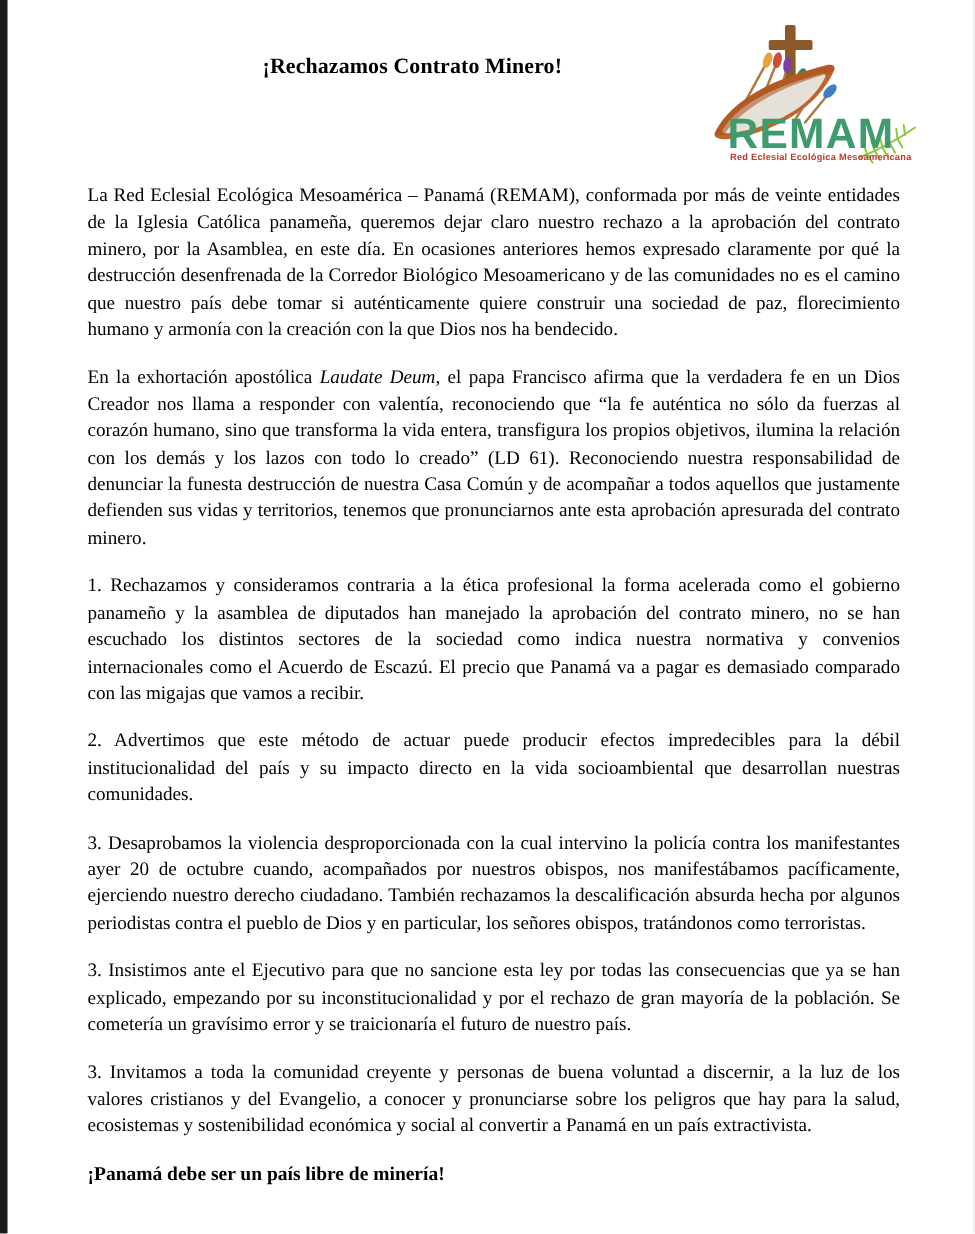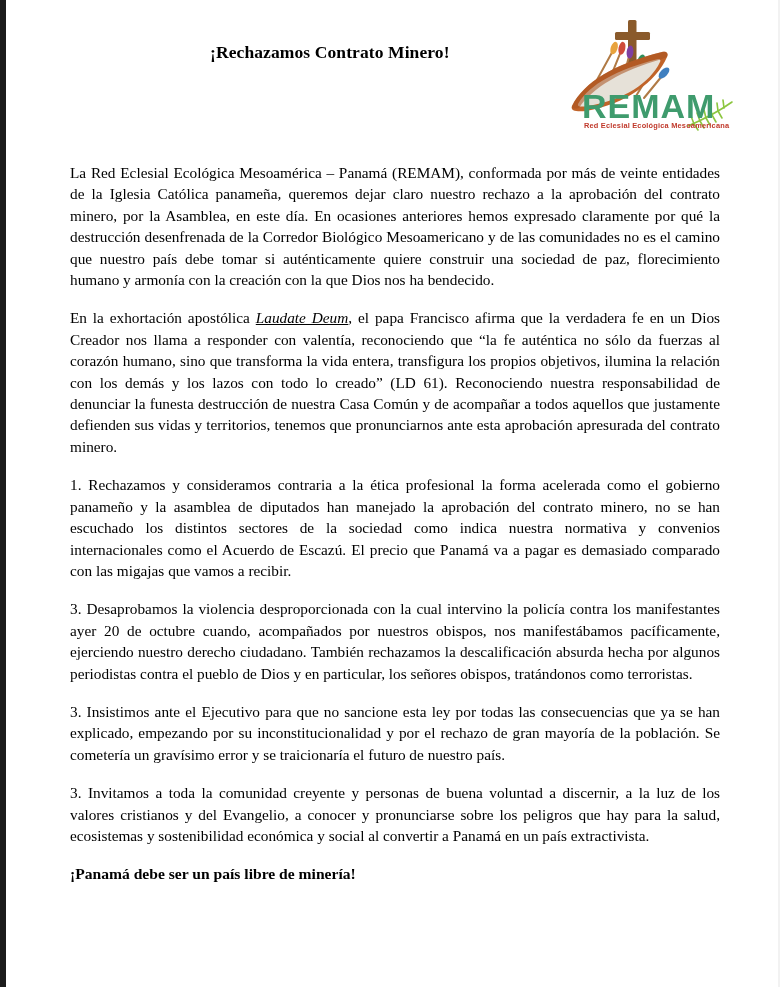--- a/index.html
+++ b/index.html
@@ -67,32 +67,32 @@
     position: absolute;
     right: -18px;
     top: 12px;
     width: 168px;
     height: 120px;
   }
   .logo svg { display: block; }
 
   
   .body-copy {
-    margin-top: 44px;
+    margin-top: 28px;
   }
   p.para {
     margin: 0 0 17px 0;
     font-size: 15.3px;
     line-height: 1.40;
     text-align: justify;
     text-justify: inter-word;
     hyphens: none;
   }
   p.para:last-of-type { margin-bottom: 0; }
-  .ital { font-style: italic; text-decoration: underline; }
+  .ital { font-style: italic; }
 
   .slogan {
     margin: 2px 0 0 0;
     text-align: left;
     font-size: 15.6px;
     font-weight: bold;
     line-height: 1.4;
   }
 </style>
 </head>
@@ -166,20 +166,21 @@
     </div>
 
     <div class="body-copy">
 
       <p class="para">La Red Eclesial Ecológica Mesoamérica – Panamá (REMAM), conformada por más de veinte entidades de la Iglesia Católica panameña, queremos dejar claro nuestro rechazo a la aprobación del contrato minero, por la Asamblea, en este día. En ocasiones anteriores hemos expresado claramente por qué la destrucción desenfrenada de la Corredor Biológico Mesoamericano y de las comunidades no es el camino que nuestro país debe tomar si auténticamente quiere construir una sociedad de paz, florecimiento humano y armonía con la creación con la que Dios nos ha bendecido.</p>
 
       <p class="para"><span>En la exhortación apostólica </span><span class="ital">Laudate Deum</span><span>, el papa Francisco afirma que la verdadera fe en un Dios Creador nos llama a responder con valentía, reconociendo que “la fe auténtica no sólo da fuerzas al corazón humano, sino que transforma la vida entera, transfigura los propios objetivos, ilumina la relación con los demás y los lazos con todo lo creado” (LD 61). Reconociendo nuestra responsabilidad de denunciar la funesta destrucción de nuestra Casa Común y de acompañar a todos aquellos que justamente defienden sus vidas y territorios, tenemos que pronunciarnos ante esta aprobación apresurada del contrato minero.</span></p>
 
       <p class="para">1. Rechazamos y consideramos contraria a la ética profesional la forma acelerada como el gobierno panameño y la asamblea de diputados han manejado la aprobación del contrato minero, no se han escuchado los distintos sectores de la sociedad como indica nuestra normativa y convenios internacionales como el Acuerdo de Escazú. El precio que Panamá va a pagar es demasiado comparado con las migajas que vamos a recibir.</p>
 
+      <p class="para">2. Advertimos que este método de actuar puede producir efectos impredecibles para la débil institucionalidad del país y su impacto directo en la vida socioambiental que desarrollan nuestras comunidades.</p>
 
       <p class="para">3. Desaprobamos la violencia desproporcionada con la cual intervino la policía contra los manifestantes ayer 20 de octubre cuando, acompañados por nuestros obispos, nos manifestábamos pacíficamente, ejerciendo nuestro derecho ciudadano. También rechazamos la descalificación absurda hecha por algunos periodistas contra el pueblo de Dios y en particular, los señores obispos, tratándonos como terroristas.</p>
 
       <p class="para">3. Insistimos ante el Ejecutivo para que no sancione esta ley por todas las consecuencias que ya se han explicado, empezando por su inconstitucionalidad y por el rechazo de gran mayoría de la población. Se cometería un gravísimo error y se traicionaría el futuro de nuestro país.</p>
 
       <p class="para">3. Invitamos a toda la comunidad creyente y personas de buena voluntad a discernir, a la luz de los valores cristianos y del Evangelio, a conocer y pronunciarse sobre los peligros que hay para la salud, ecosistemas y sostenibilidad económica y social al convertir a Panamá en un país extractivista.</p>
 
       <p class="slogan">¡Panamá debe ser un país libre de minería!</p>
 
     </div>

